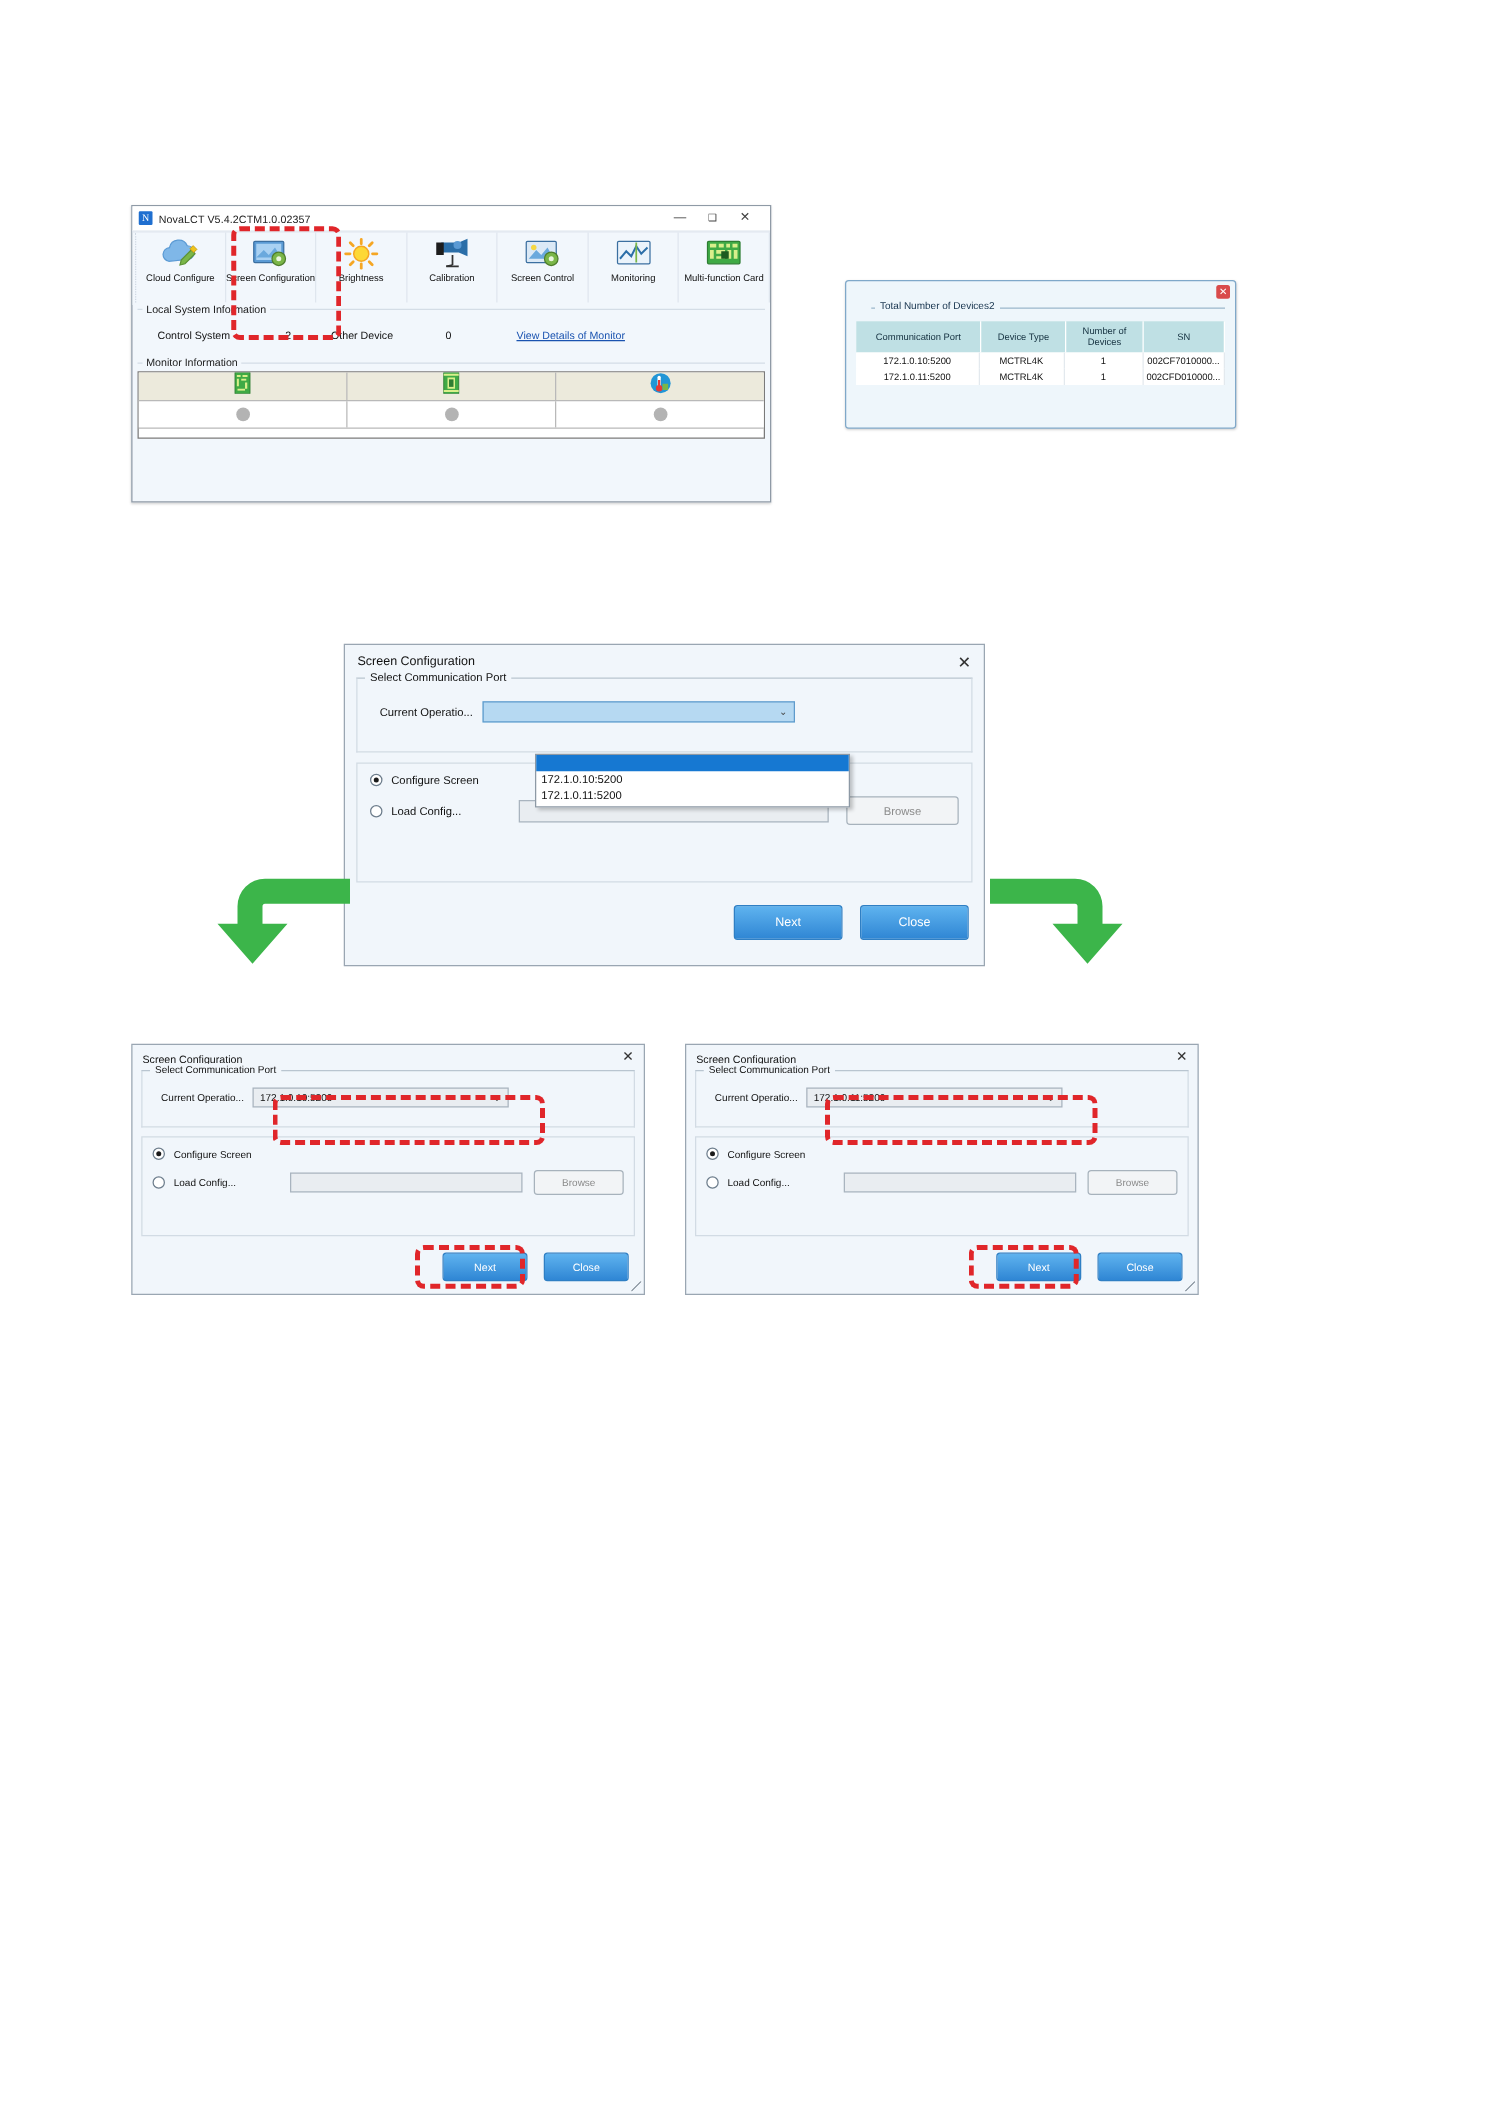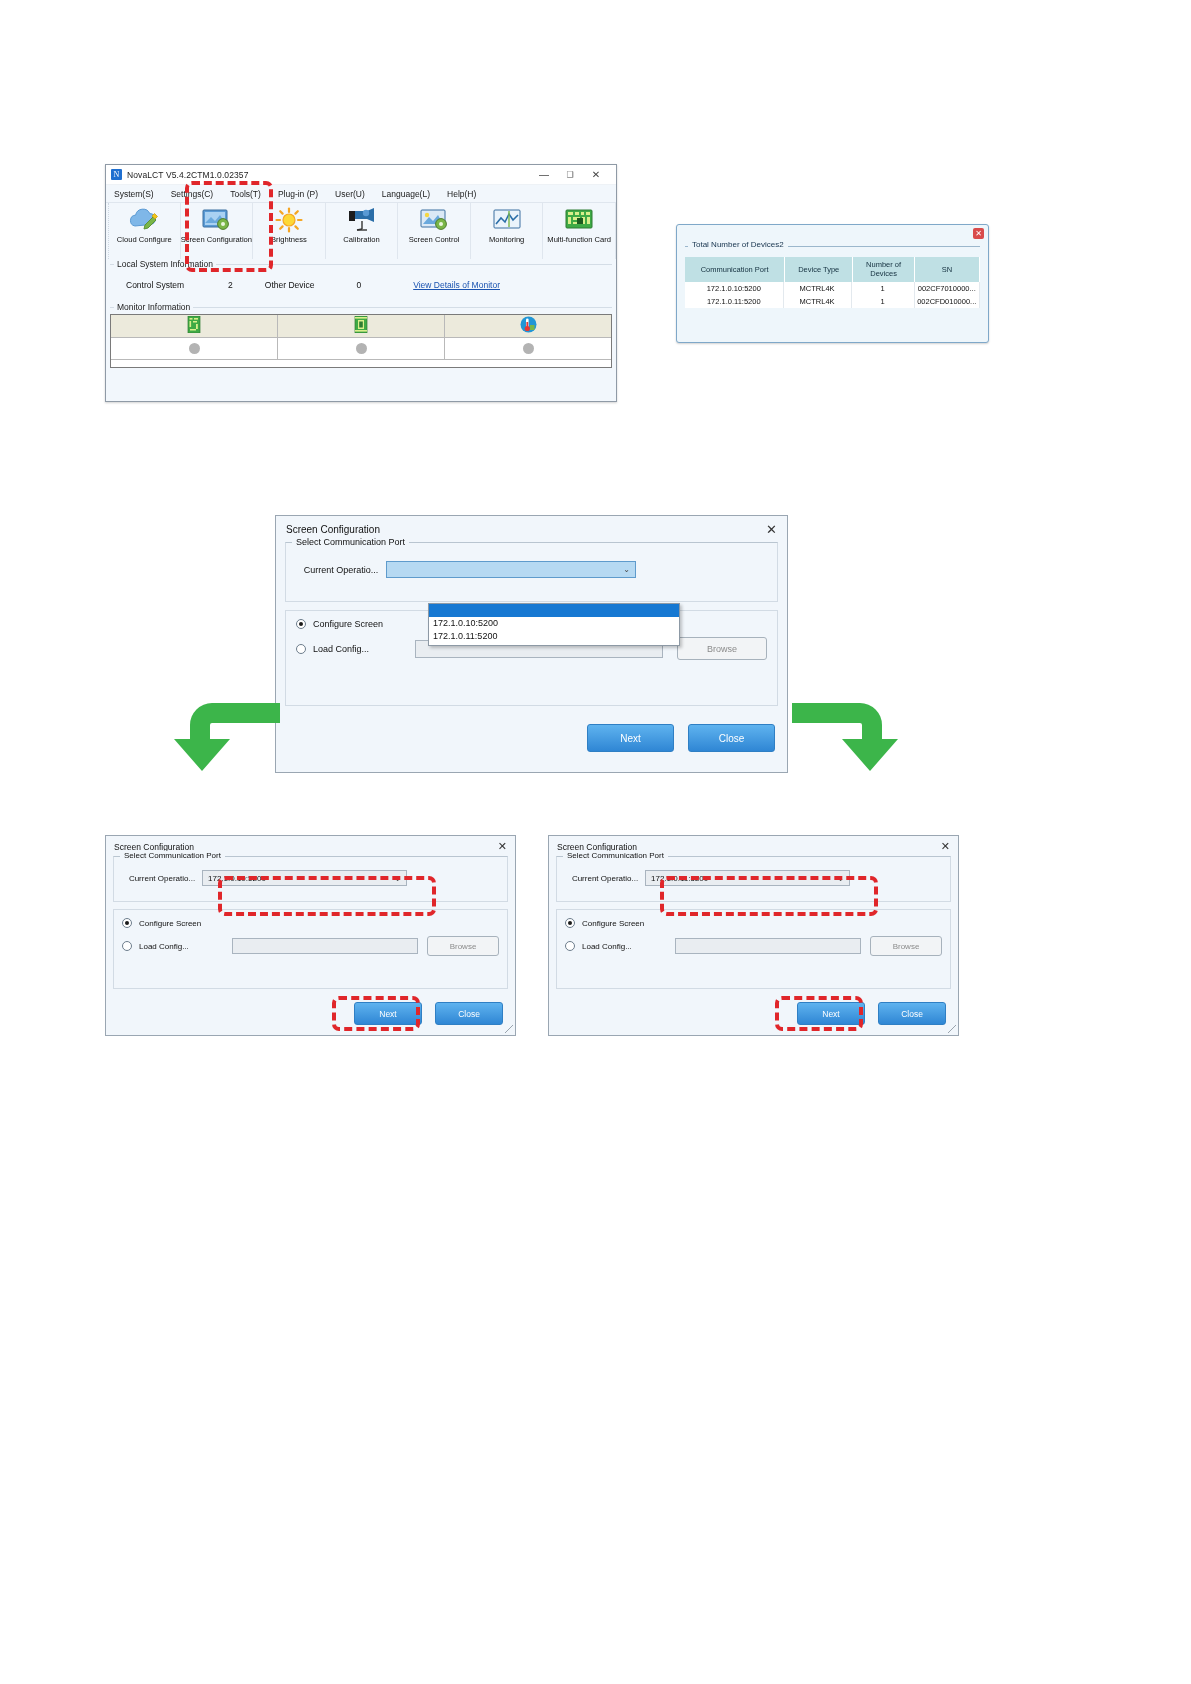--- a/index.html
+++ b/index.html
@@ -59,21 +59,21 @@
              padding-left:6px;background:#f2f7fc;box-sizing:border-box;}
   .statusbar .sep{width:8px;}
   .grip{position:absolute;right:2px;bottom:2px;width:8px;height:8px;
         background:
           linear-gradient(135deg,transparent 45%,#9aa4ae 45%,#9aa4ae 55%,transparent 55%);}
 
   
   #devwin{left:676px;top:224px;width:313px;height:119px;background:#eef6fb;
           border:1px solid #7fa8c9;border-radius:3px;}
   #devwin .devhdr{height:15px;display:flex;align-items:center;padding:0 4px;}
-  .devtitle-wrap{position:relative;margin:6px 8px 0 8px;border-top:1px solid #9bb7cc;}
+  .devtitle-wrap{position:relative;margin:6px 8px 0 20px;border-top:1px solid #9bb7cc;}
   .devtitle{position:absolute;top:-7px;left:3px;background:#eef6fb;padding:0 4px;
             font-size:8px;color:#16334d;white-space:nowrap;}
   .closebox{position:absolute;right:4px;top:3px;width:11px;height:11px;
             background:#d94b4b;color:#fff;font-size:8px;line-height:11px;
             text-align:center;border-radius:2px;}
   .devtable{margin:10px 8px 0 8px;background:#fff;}
   .devtable .thead{display:flex;background:#bfe0e4;}
   .devtable .thead div{padding:3px 2px;font-size:7.5px;color:#14303f;
             text-align:center;border-right:1px solid #fff;line-height:1.25;
             display:flex;align-items:center;justify-content:center;min-height:21px;
@@ -129,29 +129,20 @@
   <div class="titlebar">
     <div class="app-ico">N</div>
     <div class="app-title">NovaLCT V5.4.2CTM1.0.02357</div>
     <div class="tbar-ctrls">
       <span>—</span>
       <span style="font-size:8px;">❑</span>
       <span>✕</span>
     </div>
   </div>
 
-  <div class="menubar">
-    <span>System(S)</span>
-    <span>Settings(C)</span>
-    <span>Tools(T)</span>
-    <span>Plug-in (P)</span>
-    <span>User(U)</span>
-    <span>Language(L)</span>
-    <span>Help(H)</span>
-  </div>
 
   <div class="toolbar">
 
     <div class="tb-item">
       <div class="tb-ico">
         <svg width="34" height="26" viewBox="0 0 34 26">
           <path d="M8 19 a5.5 5.5 0 0 1 .6-10.9 a7.5 7.5 0 0 1 14.2-1.5 a5.5 5.5 0 0 1 1.4 10.8 z" fill="#7fb7e8" stroke="#5a9ad4" stroke-width="1"></path>
           <path d="M18 18 l8-8 l3 3 l-8 8 l-4 1 z" fill="#7ab648" stroke="#5d9236" stroke-width="1"></path>
           <path d="M25 9 l2.5-2.5 l3 3 l-2.5 2.5 z" fill="#f0c419" stroke="#c9a013" stroke-width=".8"></path>
         </svg>

